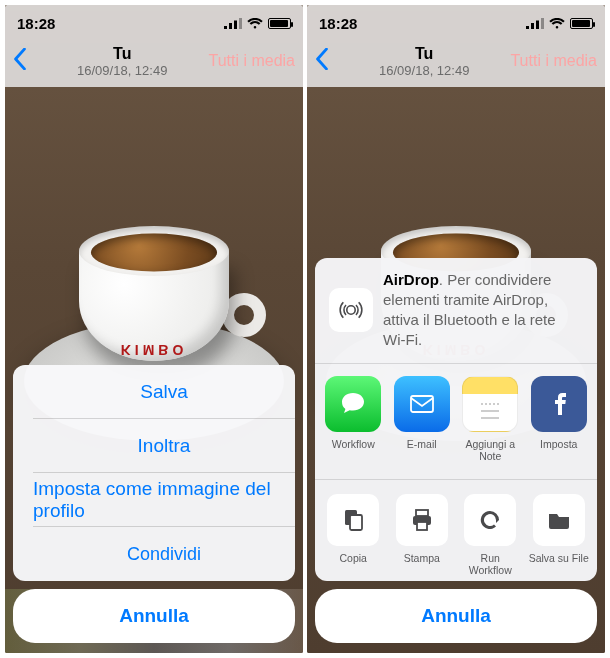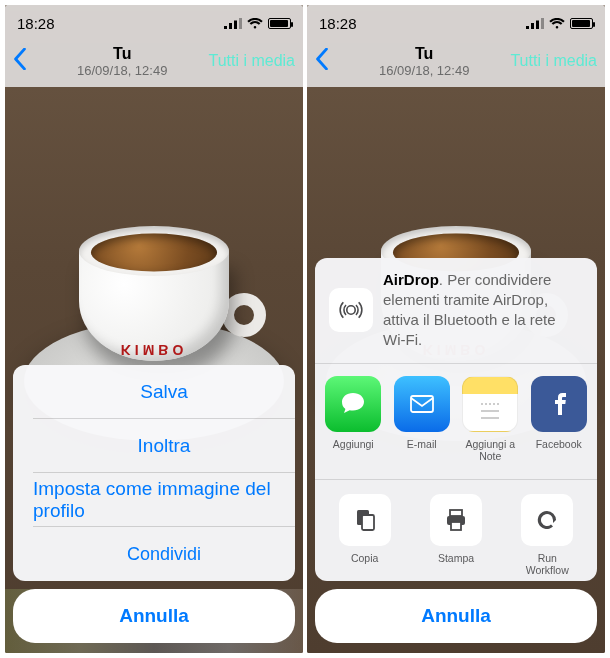--- a/index.html
+++ b/index.html
@@ -11,34 +11,34 @@
     
     .bg { position:absolute; inset:0; background: linear-gradient(180deg,#6a5643 0%, #5a4736 40%, #4e3d2f 100%); }
     .saucer { position:absolute; left:50%; top:58%; transform:translate(-50%,-50%); width:260px; height:120px; background: radial-gradient(ellipse at center, #e8e8e6 0%, #cfcfcd 60%, #bfbfbd 100%); border-radius:50%; box-shadow: 0 10px 25px rgba(0,0,0,.35); }
     .cup-body{ position:absolute; left:50%; top:38%; transform:translate(-50%,0); width:150px; height:110px; background: radial-gradient(circle at 30% 30%, #fff, #e6e6e4); border-radius: 0 0 75px 75px / 0 0 60px 60px; box-shadow: inset -8px -6px 12px rgba(0,0,0,.15), 6px 18px 18px rgba(0,0,0,.35);}
     .cup-rim{ position:absolute; left:50%; top:38%; transform:translate(-50%,-50%); width:150px; height:50px; background:#f2f1ef; border-radius:50%; box-shadow: inset 0 4px 6px rgba(0,0,0,.18);}
     .coffee{ position:absolute; left:50%; top:38%; transform:translate(-50%,-46%); width:126px; height:38px; background: radial-gradient(circle at 38% 32%, #b57a3a, #7a4c21 60%, #5e3a18); border-radius:50%; box-shadow: inset 0 4px 10px rgba(0,0,0,.4);}
     .handle{ position:absolute; left:calc(50% + 68px); top:45%; width:44px; height:44px; border:12px solid #eceae7; border-radius:50%; transform: translateY(-4px);}
     .brand{ position:absolute; left:50%; top:52%; transform:translate(-50%,0) scaleY(-1); font-weight:800; letter-spacing:4px; color:#b01818; font-size:14px;}
 
     
-    .status { position:absolute; top:0; left:0; right:0; height:36px; display:flex; align-items:center; justify-content:space-between; padding:0 12px; color:#000; font-size:15px; font-weight:400; z-index:5; background: rgba(248,248,248,.0);}
+    .status { position:absolute; top:0; left:0; right:0; height:36px; display:flex; align-items:center; justify-content:space-between; padding:0 12px; color:#000; font-size:15px; font-weight:700; z-index:5; background: rgba(248,248,248,.0);}
     .status .icons { display:flex; gap:4px; align-items:center; }
     .sbar { width:18px; height:11px; }
     .batt { width:23px; height:11px; border:1px solid #000; border-radius:2px; position:relative; }
     .batt::after{content:""; position:absolute; right:-3px; top:3px; width:2px; height:5px; background:#000; border-radius:1px;}
     .batt .fill{ position:absolute; left:1px; top:1px; bottom:1px; width:85%; background:#000; border-radius:1px;}
 
     
     .nav { position:absolute; top:36px; left:0; right:0; height:40px; display:flex; align-items:center; justify-content:space-between; padding:0 8px; z-index:5;}
     .nav .back { color:#007aff; }
     .nav .center { text-align:center; color:#000;margin-left:9px; }
     .nav .center .t { font-size:16px; font-weight:600; }
     .nav .center .s { font-size:13px; color:#6b6b6b; }
-    .nav .right { color:#5eead4; font-size:16px; text-align:right;}
+    .nav .right { color:#fca5a5; font-size:16px; text-align:right;}
 
     .topfade { position:absolute; top:0; left:0; right:0; height:82px; background: rgba(245,245,247,.78); backdrop-filter: blur(2px); z-index:4; }
 
     
     .sheet-wrap { position:absolute; left:8px; right:8px; bottom:10px; z-index:10; }
     .sheet { background: rgba(248,248,250,.97); border-radius:12px; overflow:hidden;padding-left:20px; }
     .sheet .row { height:54px; display:flex; align-items:center; justify-content:center; color:#007aff; font-size:19px; border-bottom:0.5px solid rgba(0,0,0,.15); }
     .sheet .row:last-child { border-bottom:none; font-size:18px; }
     .cancel { margin-top:8px; background:#fff; border-radius:22px; height:54px; display:flex; align-items:center; justify-content:center; color:#007aff; font-size:19px; font-weight:600; }
 
@@ -183,21 +183,21 @@
           <div class="ad-text"><b>AirDrop</b><span>. Per condividere elementi tramite AirDrop, attiva il Bluetooth e la rete Wi‑Fi.</span></div>
         </div>
 
         <div class="app-row">
           <div class="app">
             <div class="icon i-msg">
                 <svg width="34" height="34" viewBox="0 0 34 34">
                   <path d="M17 6c6.5 0 11 4 11 8.8 0 4.8-4.5 8.8-11 8.8-1.2 0-2.4-.1-3.4-.4L8 26l1.4-4C7 20.3 6 17.9 6 14.8 6 10 10.5 6 17 6z" fill="#fff"></path>
                 </svg>
               </div>
-            <div class="label">Aggiungi</div>
+            <div class="label">Workflow</div>
           </div>
           <div class="app">
             <div class="icon i-mail">
                 <svg width="34" height="34" viewBox="0 0 34 34">
                   <rect x="6" y="9" width="22" height="16" rx="2" fill="none" stroke="#fff" stroke-width="1.8"></rect>
                   <path d="M6 11l11 8 11-8" fill="none" stroke="#fff" stroke-width="1.8"></path>
                 </svg>
               </div>
             <div class="label">E-mail</div>
           </div>
@@ -210,21 +210,21 @@
                 </svg>
               </div>
             <div class="label">Aggiungi a Note</div>
           </div>
           <div class="app">
             <div class="icon i-fb">
                 <svg width="34" height="34" viewBox="0 0 34 34">
                   <path d="M21 10h3V6h-3.6C17.3 6 16 7.8 16 10.4V13h-3v4h3v11h4V17h3.3l.5-4H20v-2.1c0-.6.3-.9 1-.9z" fill="#fff"></path>
                 </svg>
               </div>
-            <div class="label">Facebook</div>
+            <div class="label">Imposta</div>
           </div>
         </div>
 
         <div class="app-row actions">
           <div class="app">
             <div class="icon">
                 <svg width="30" height="30" viewBox="0 0 30 30">
                   <rect x="7" y="5" width="12" height="15" rx="1.5" fill="#4a4a4c"></rect>
                   <rect x="12" y="10" width="12" height="15" rx="1.5" fill="#fff" stroke="#4a4a4c" stroke-width="1.8"></rect>
                 </svg>
@@ -243,19 +243,27 @@
           </div>
           <div class="app">
             <div class="icon">
                 <svg width="30" height="30" viewBox="0 0 30 30">
                   <path d="M15 6a9 9 0 019 9h-3a6 6 0 10-2 4.5l2 2A9 9 0 1115 6z" fill="#4a4a4c"></path>
                   <path d="M24 15l-3-3v6z" fill="#4a4a4c"></path>
                 </svg>
               </div>
             <div class="label">Run Workflow</div>
           </div>
+          <div class="app">
+            <div class="icon">
+                <svg width="30" height="30" viewBox="0 0 30 30">
+                  <path d="M5 9h8l2 3h10v10a2 2 0 01-2 2H7a2 2 0 01-2-2z" fill="#4a4a4c"></path>
+                </svg>
+              </div>
+            <div class="label">Salva su File</div>
+          </div>
         </div>
       </div>
       <div class="cancel">Annulla</div>
     </div>
   </div>
 
 </div>
 
 </body></html>

